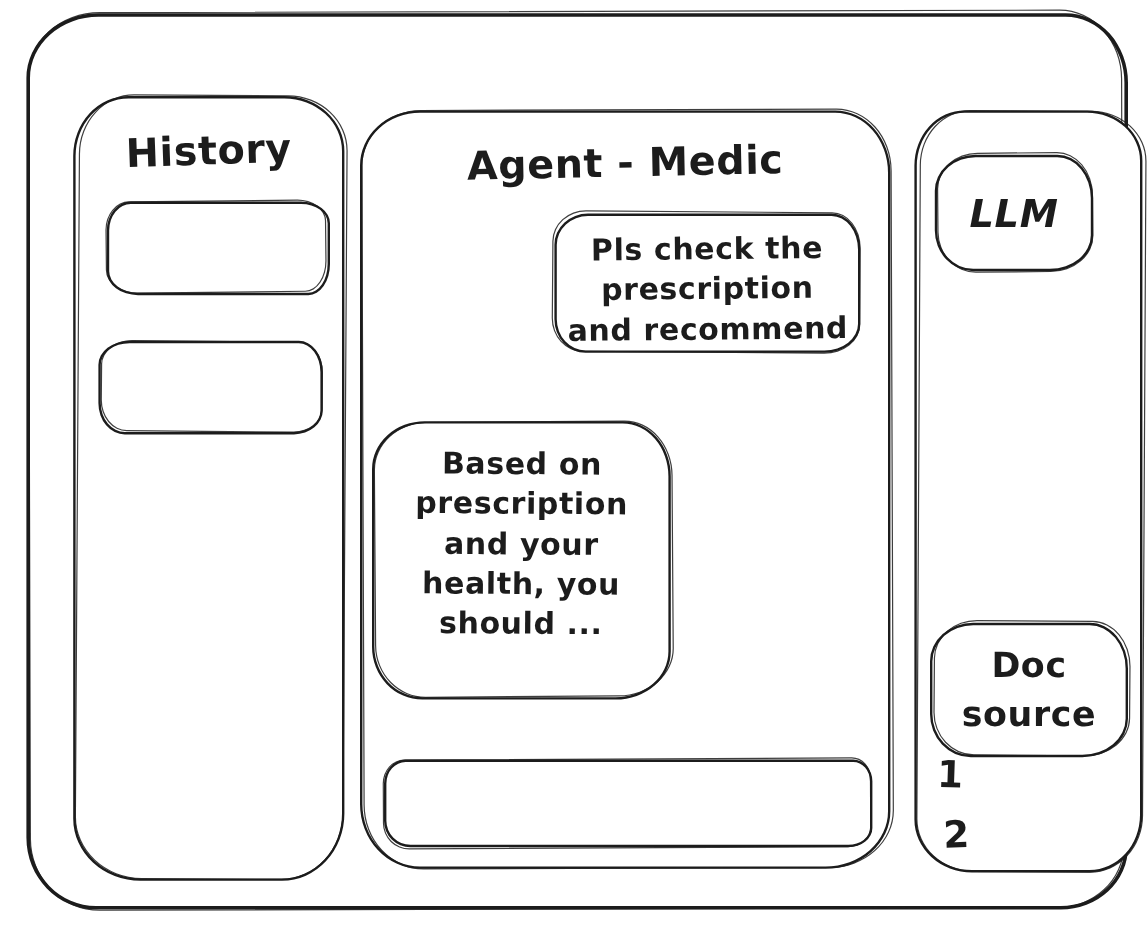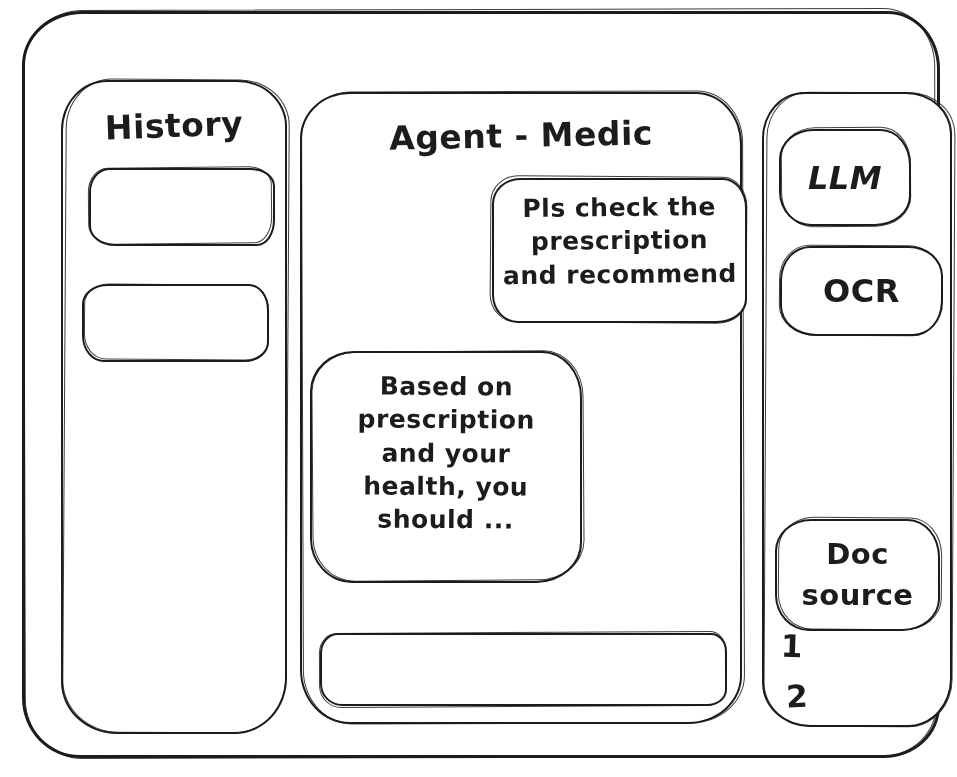--- a/index.html
+++ b/index.html
@@ -81,33 +81,33 @@
     border-radius: 50px 46px 54px 50px / 46px 52px 48px 54px;
     --sk-i: -3px -4px -2px 0px;
     --sk-r: -0.2deg;
   }
   .chat-title {
     left: 0; right: 0; top: 22px;
     font-size: 33px;
     transform: rotate(-1.2deg);
   }
   .user-bubble {
-    left: 190px; top: 84px; width: 255px; height: 145px;
+    left: 160px; top: 84px; width: 255px; height: 116px;
     border-radius: 28px 24px 30px 26px / 26px 30px 24px 28px;
     --sk-i: -4px -2px -2px -4px;
     --sk-r: 0.45deg;
   }
   .user-bubble .label {
     left: 0; right: 0; top: 11px;
     font-size: 25px;
     line-height: 1.33;
     transform: rotate(-0.6deg);
   }
   .agent-bubble {
-    left: 8px; top: 257px; width: 272px; height: 232px;
+    left: 8px; top: 257px; width: 249px; height: 232px;
     border-radius: 44px 40px 46px 42px / 40px 46px 40px 44px;
     --sk-i: -2px -4px 0px 0px;
     --sk-r: -0.4deg;
   }
   .agent-bubble .label {
     left: 0; right: 0; top: 17px;
     font-size: 25px;
     line-height: 1.33;
     transform: rotate(0.4deg);
   }
@@ -209,20 +209,19 @@
 should ...</div>
       </div>
 
       <div class="sk input-bar">
         <input type="text" placeholder="" style="">
       </div>
     </div>
 
     <div class="sk tools-panel">
       <div class="sk tool-btn btn-llm">LLM</div>
-      <div class="sk tool-btn btn-ocr">OCR</div>
       <div class="sk tool-btn btn-doc-source">Doc source</div>
       <div class="label doc-item doc-item-1">1</div>
       <div class="label doc-item doc-item-2">2</div>
     </div>
 
   </div>
 </div>
 
 </body></html>

